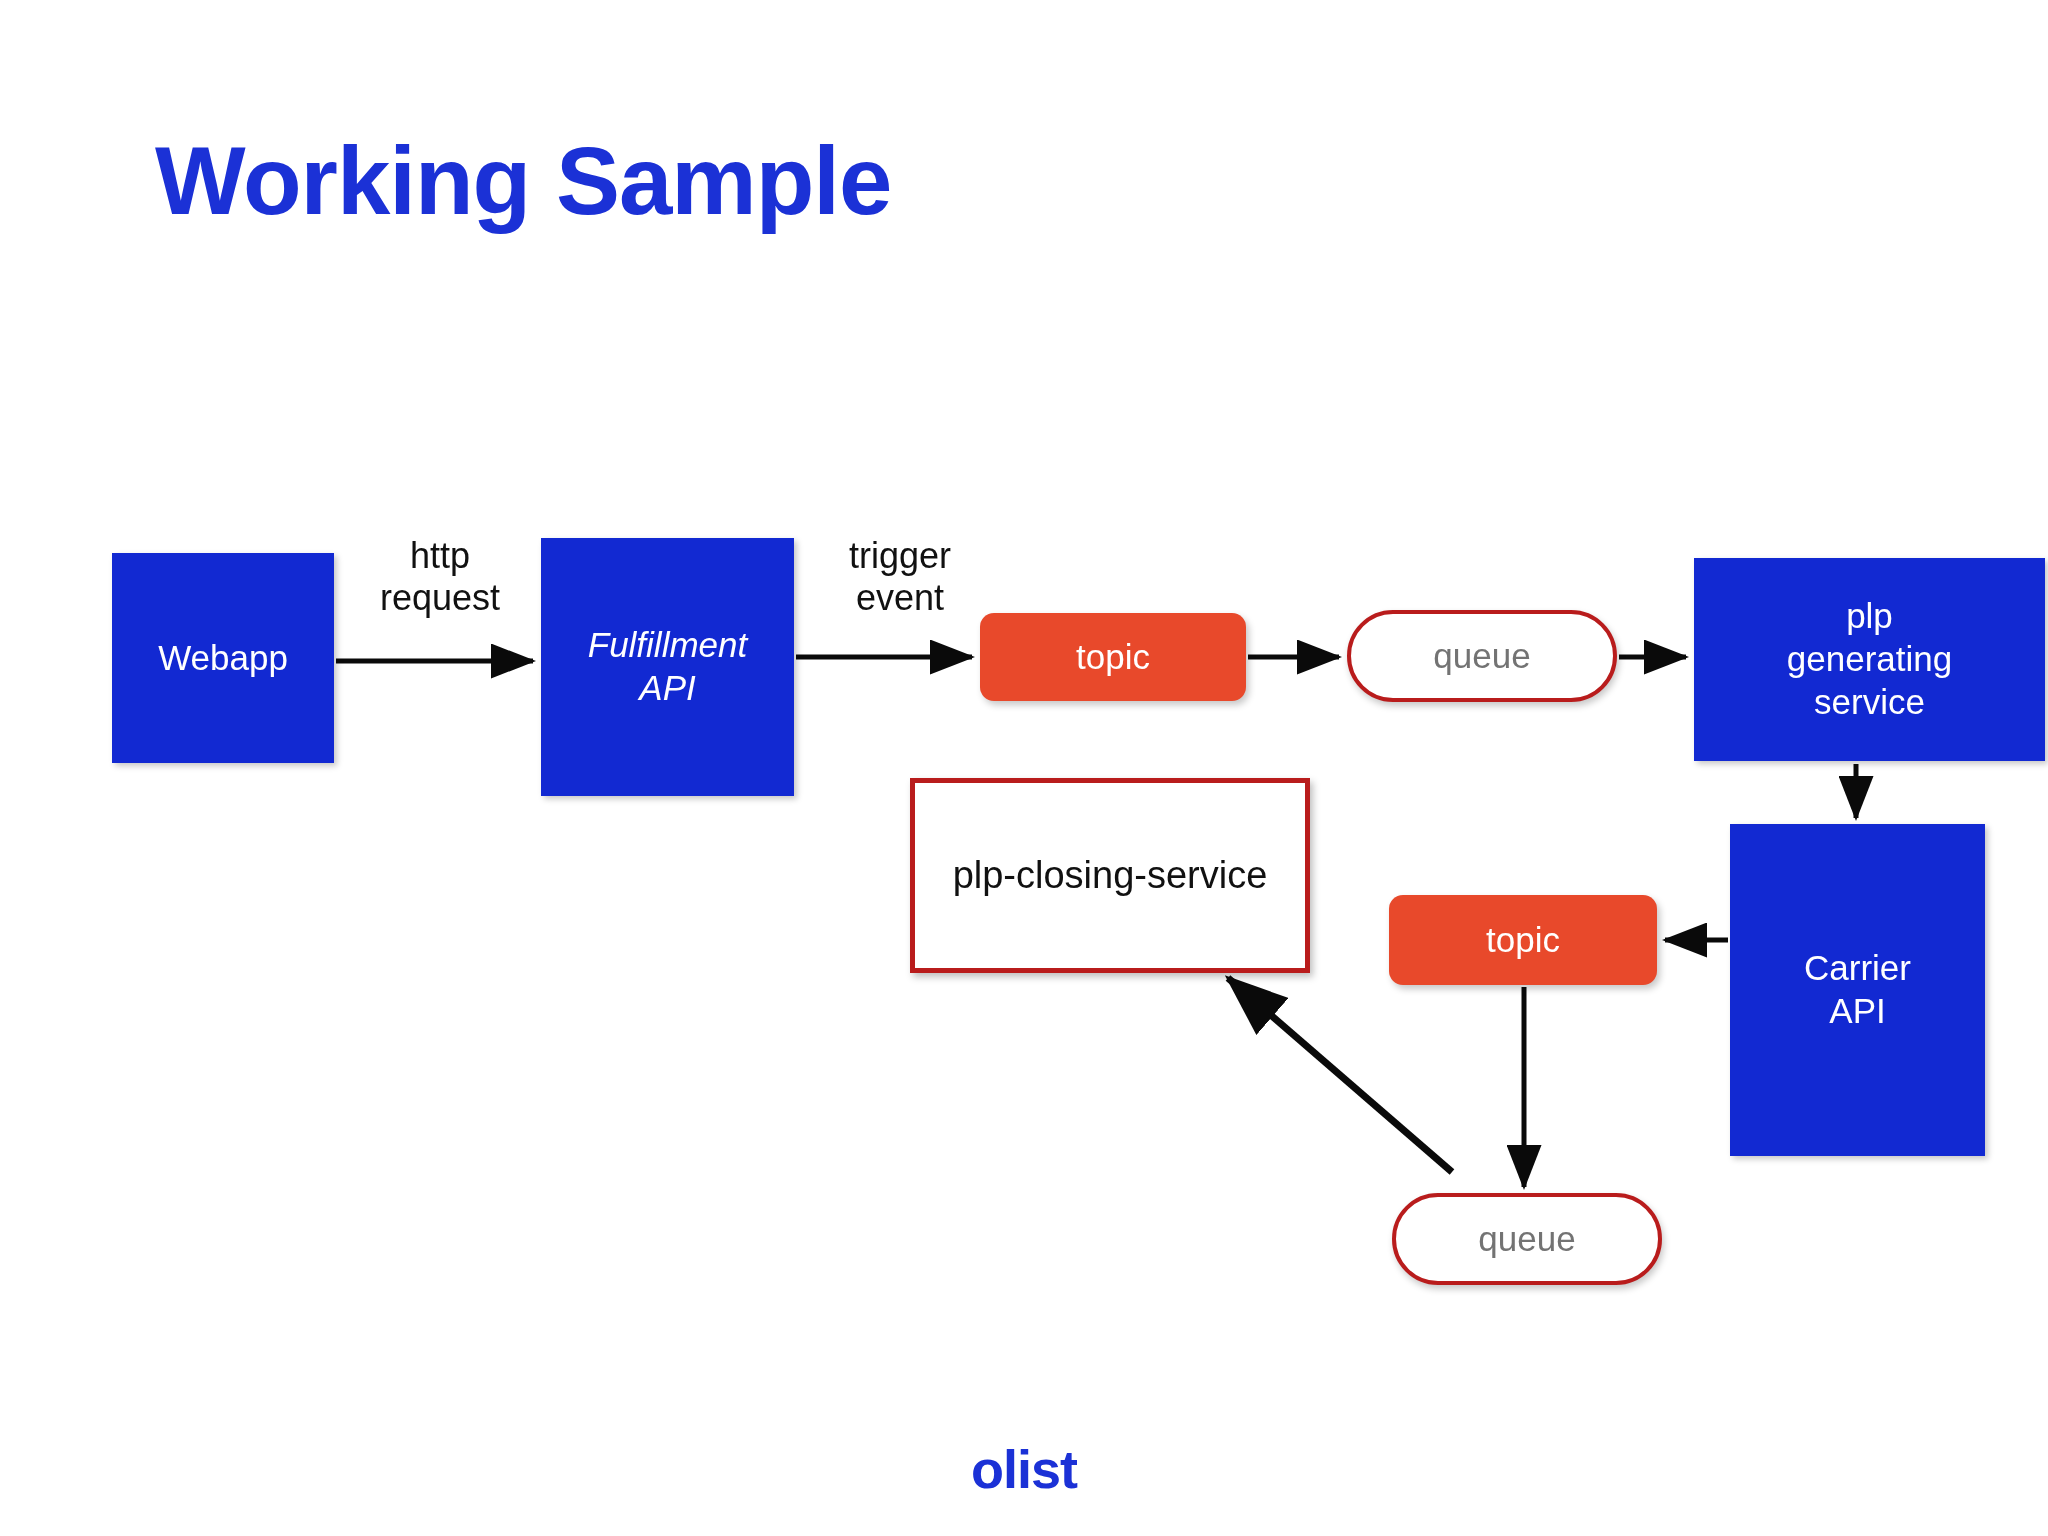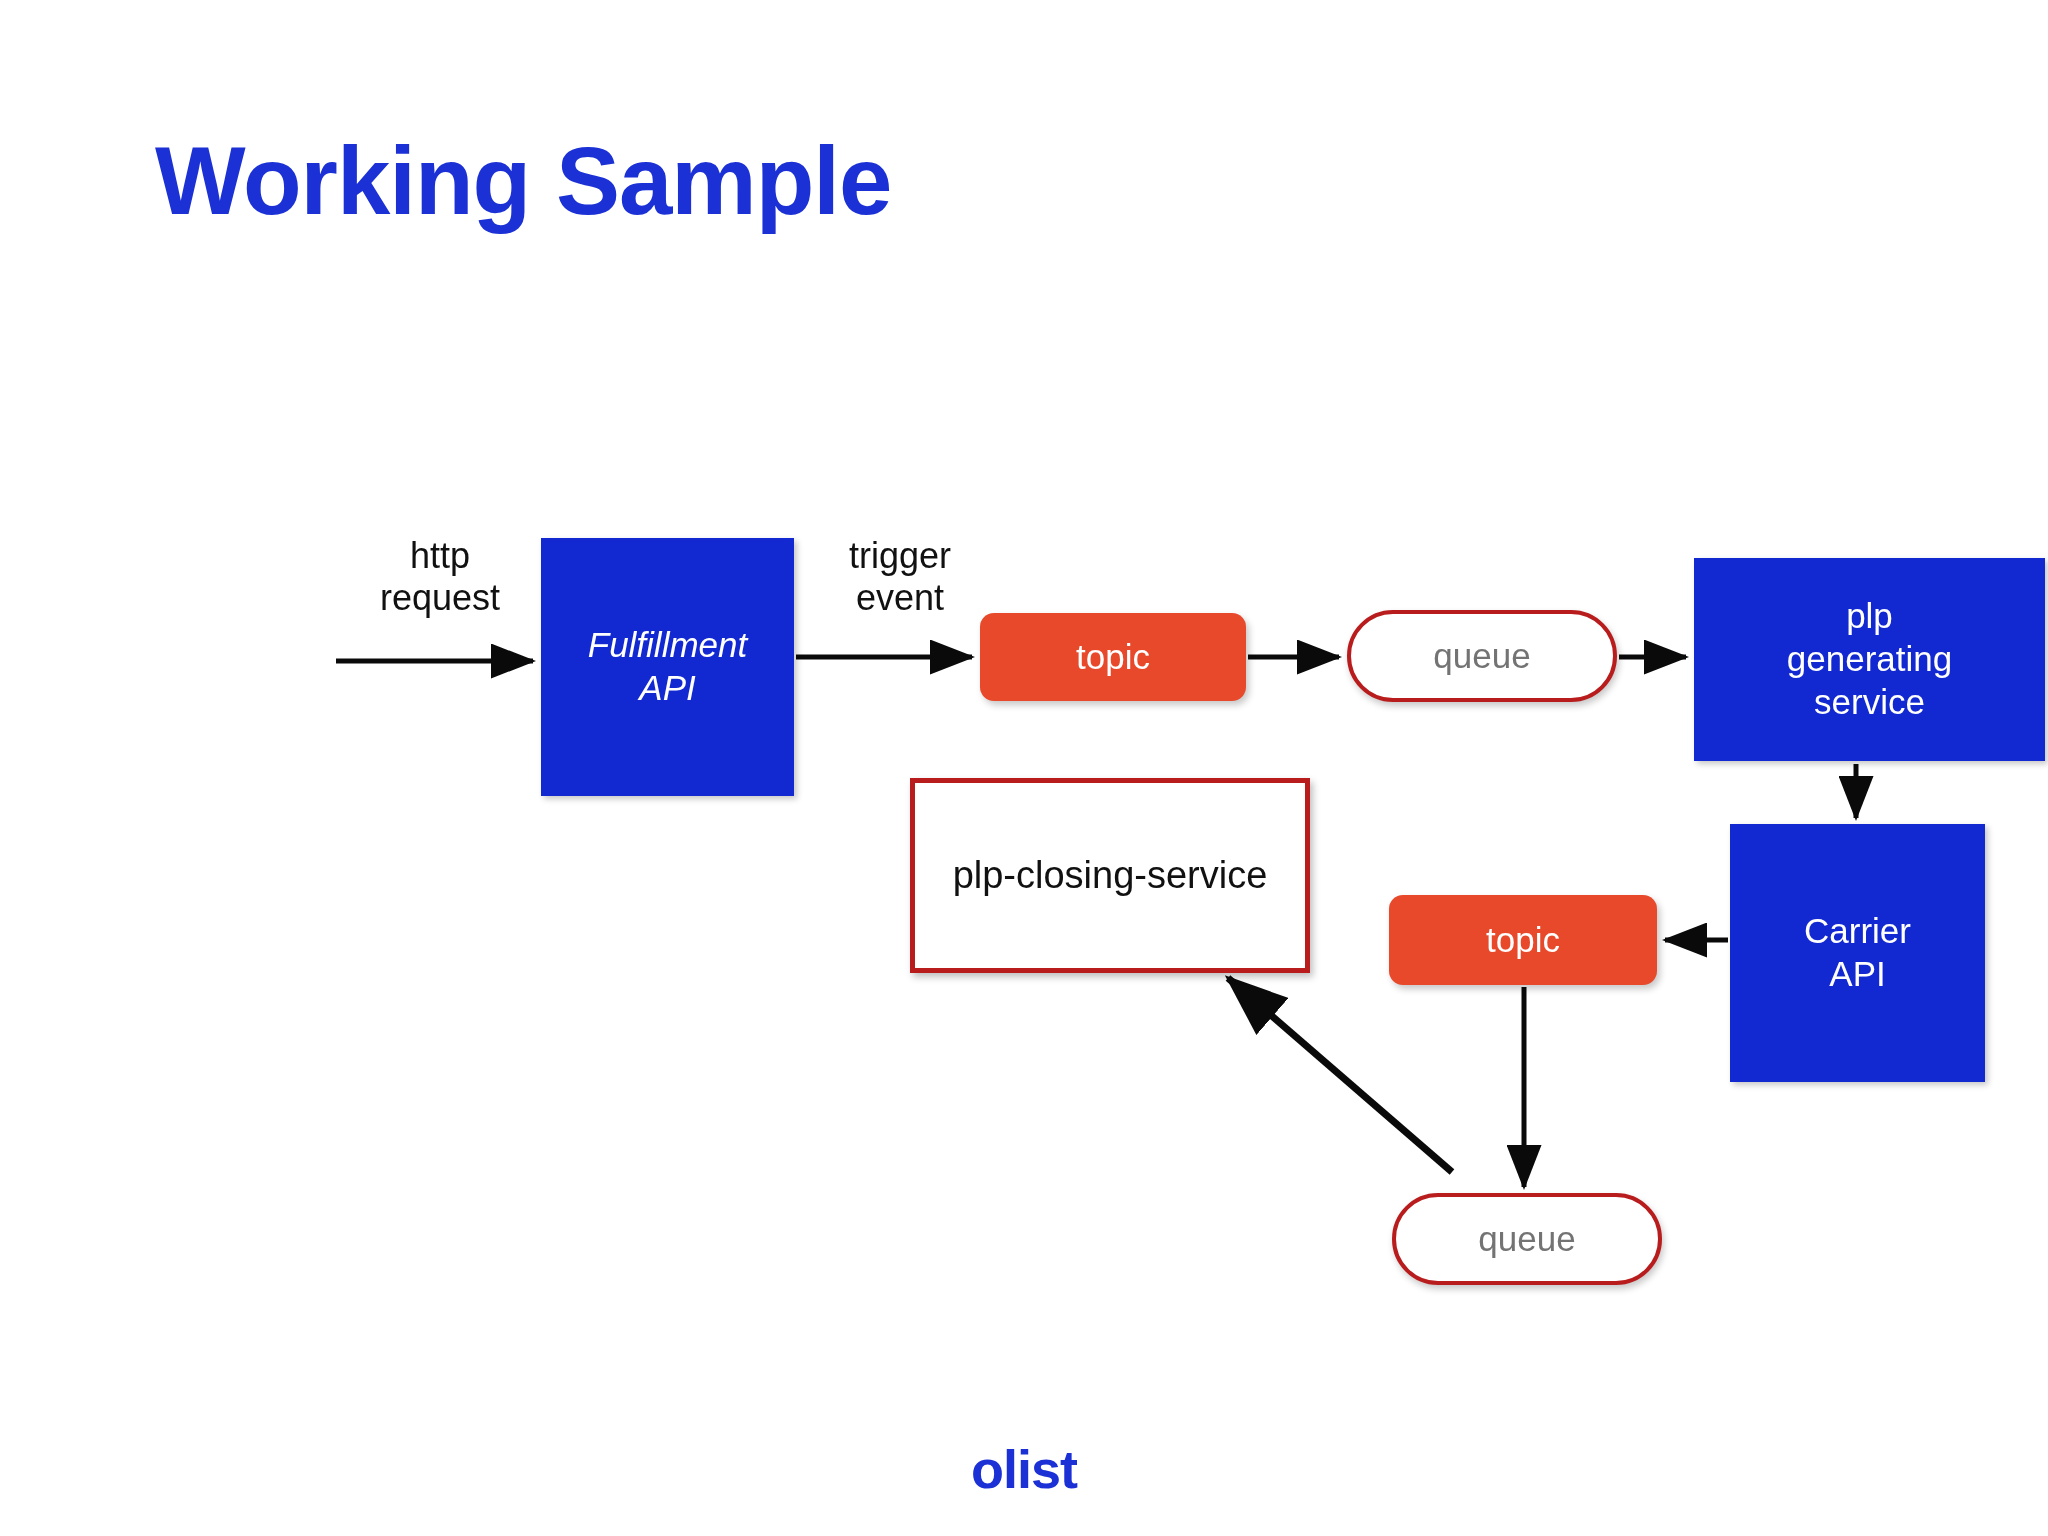--- a/index.html
+++ b/index.html
@@ -112,21 +112,21 @@
     line-height: 1.18;
     white-space: pre-line;
   }
 
   
   #node-webapp        { left: 112px;  top: 553px;  width: 222px; height: 210px; }
   #node-fulfillment   { left: 541px;  top: 538px;  width: 253px; height: 258px; font-style: italic; }
   #node-topic-1       { left: 980px;  top: 613px;  width: 266px; height: 88px;  }
   #node-queue-1       { left: 1347px; top: 610px;  width: 270px; height: 92px;  }
   #node-plp-gen       { left: 1694px; top: 558px;  width: 351px; height: 203px; }
-  #node-carrier       { left: 1730px; top: 824px;  width: 255px; height: 258px; }
+  #node-carrier       { left: 1730px; top: 824px;  width: 255px; height: 332px; }
   #node-topic-2       { left: 1389px; top: 895px;  width: 268px; height: 90px;  }
   #node-plp-closing   { left: 910px;  top: 778px;  width: 400px; height: 195px; }
   #node-queue-2       { left: 1392px; top: 1193px; width: 270px; height: 92px;  }
 
   
   #label-http    { left: 340px; top: 535px; width: 200px; }
   #label-trigger { left: 800px; top: 535px; width: 200px; }
 </style>
 </head>
 <body>
@@ -154,20 +154,23 @@
 
       <line x1="1856" y1="764" x2="1856" y2="818" stroke="#0a0a0a" stroke-width="5" marker-end="url(#arrowhead)"></line>
 
       <line x1="1728" y1="940" x2="1665" y2="940" stroke="#0a0a0a" stroke-width="5" marker-end="url(#arrowhead)"></line>
 
       <line x1="1524" y1="987" x2="1524" y2="1187" stroke="#0a0a0a" stroke-width="5" marker-end="url(#arrowhead)"></line>
 
       <line x1="1452" y1="1172" x2="1228" y2="978" stroke="#0a0a0a" stroke-width="7" marker-end="url(#arrowhead)"></line>
     </svg>
 
+    <div class="node node-service" id="node-webapp">
+      <span>Webapp</span>
+    </div>
 
     <div class="node node-service" id="node-fulfillment">
       <span style="white-space:pre-line">Fulfillment
 API</span>
     </div>
 
     <div class="node node-topic" id="node-topic-1">
       <span>topic</span>
     </div>
 

